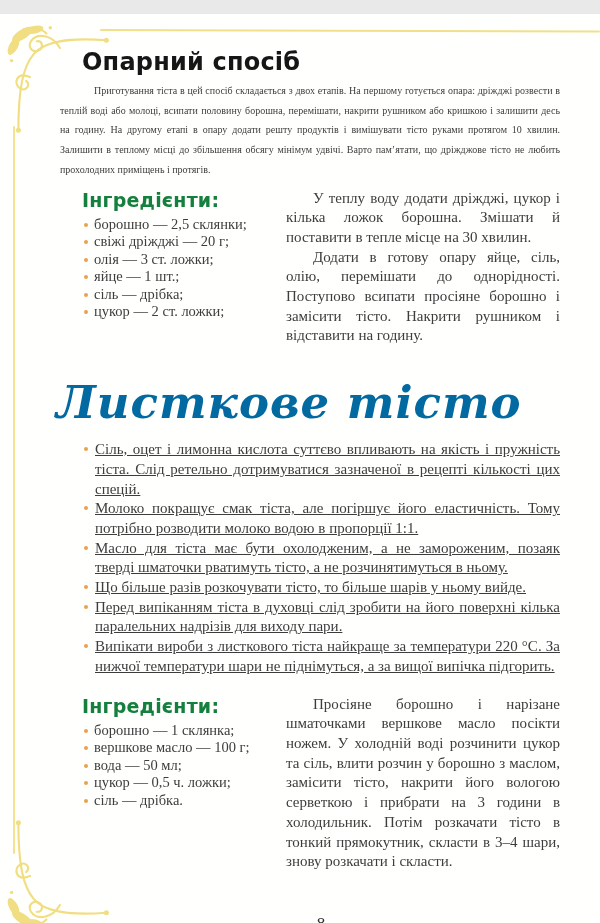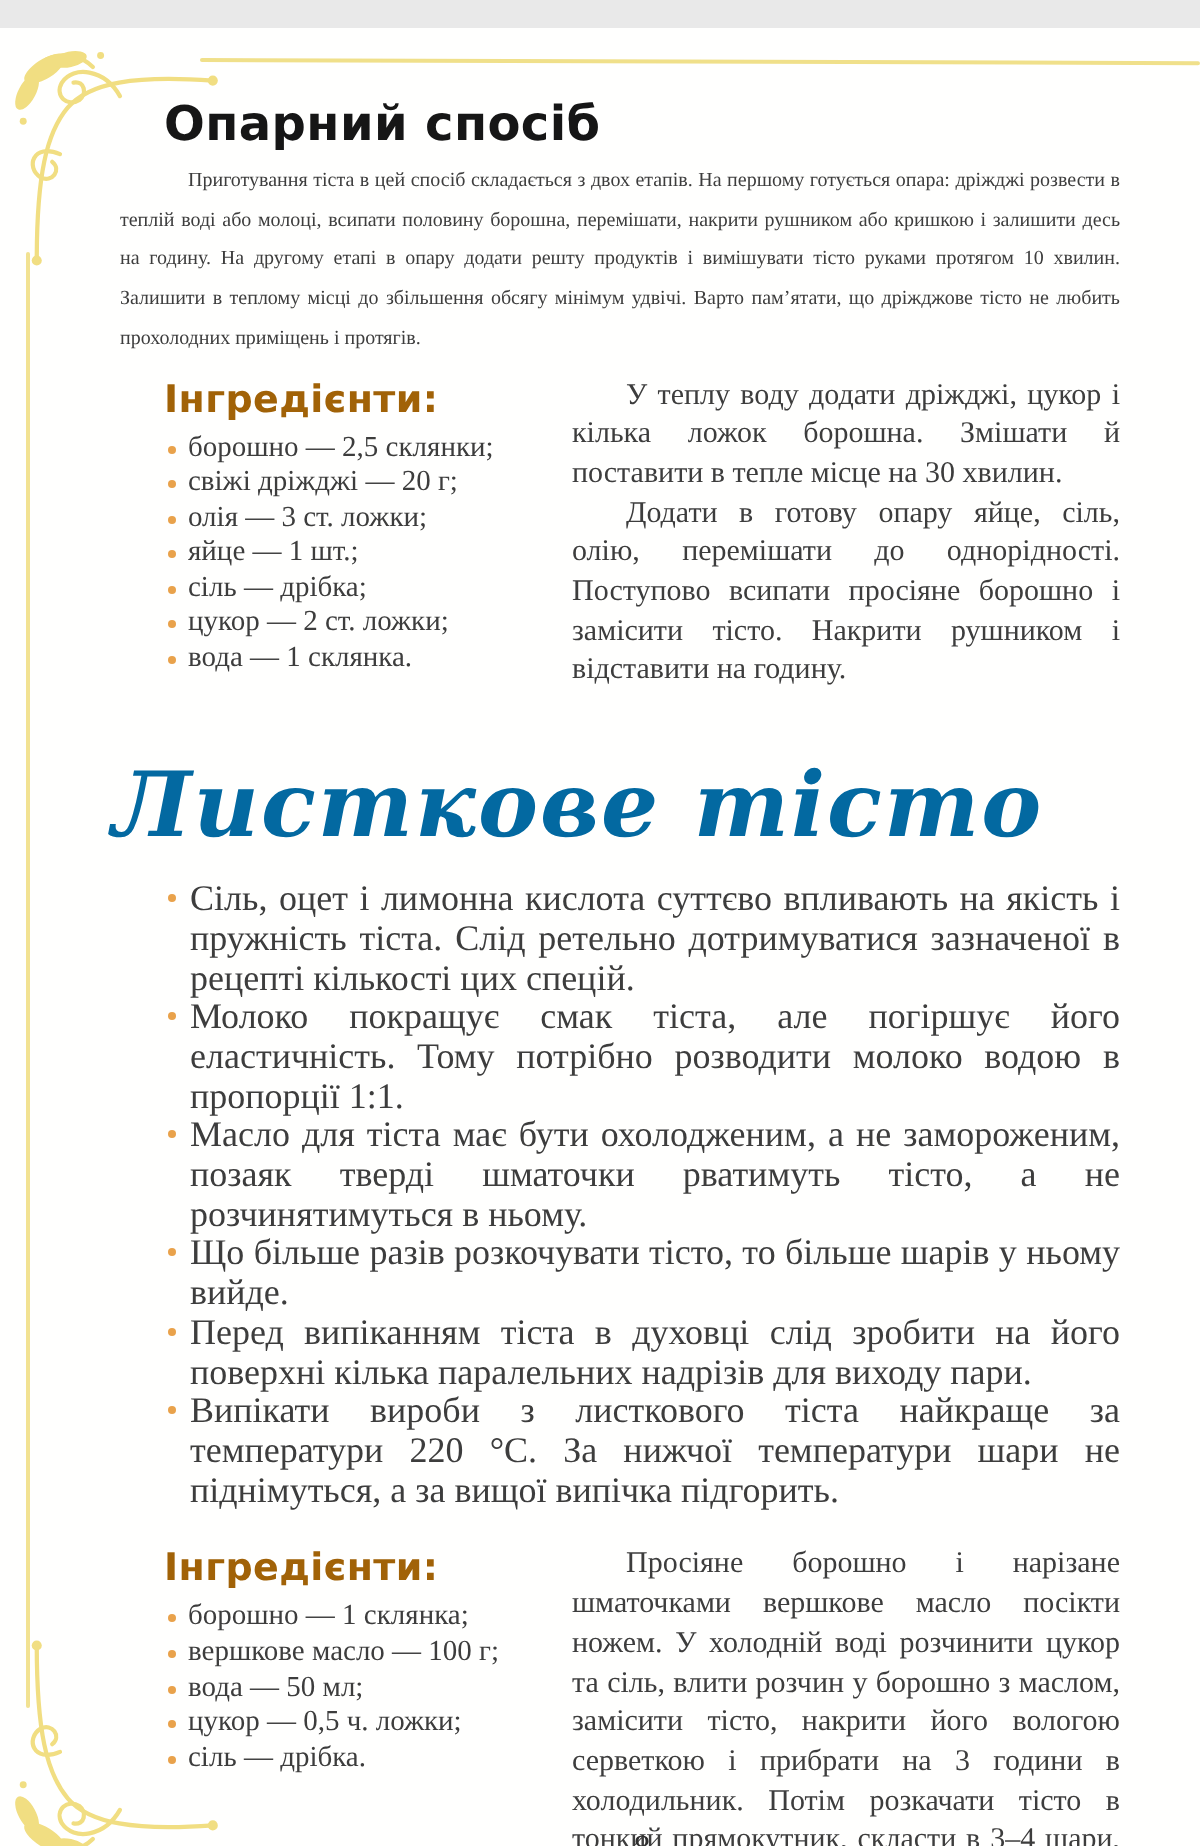--- a/index.html
+++ b/index.html
@@ -29,27 +29,27 @@
   h1.script-title{
     font-family:"DejaVu Serif",serif;font-style:italic;font-weight:bold;
     color:#0369a1;font-size:45px;line-height:58px;margin:28px 0 8px -4px;
     letter-spacing:1px;
   }
   p.body-par{margin:0;font-size:10px;line-height:19.7px;text-align:justify;text-indent:34px;}
   .two-col{display:flex;margin-top:9px;}
   .col-left{flex:0 0 226px;}
   .col-right{flex:1;}
   h2.ingredients-title{
-    font-family:"DejaVu Sans",sans-serif;font-weight:bold;color:#a16207;
+    font-family:"DejaVu Sans",sans-serif;font-weight:bold;color:#15803d;
     font-size:19px;line-height:23px;margin:0 0 4px 22px;letter-spacing:.2px;
   }
   ul.ing-list{list-style:none;margin:0;padding:0 0 0 24px;}
   ul.ing-list li{position:relative;font-size:14.5px;line-height:17.6px;padding-left:10px;}
   ul.tips{list-style:none;margin:2px 0 0 0;padding:0 0 0 24px;}
-  ul.tips li{position:relative;font-size:18px;line-height:19.7px;padding-left:11px;text-align:justify;}
+  ul.tips li{position:relative;font-size:15px;line-height:19.7px;padding-left:11px;text-align:justify;text-decoration:underline;}
   .dot{position:absolute;left:0;top:7px;width:4px;height:4px;border-radius:50%;background:#e9a24b;}
   .method p{margin:0;font-size:15px;line-height:19.7px;text-align:justify;text-indent:27px;}
   .page-number{
     position:absolute;left:321px;bottom:3px;transform:translateX(-50%);
     font-family:"Liberation Serif",serif;font-size:17px;color:#2f2f2f;
   }
 </style>
 </head>
 <body>
 
@@ -102,21 +102,20 @@
       <div class="two-col">
         <div class="col-left">
           <h2 class="ingredients-title">Інгредієнти:</h2>
           <ul class="ing-list">
               <li><span class="dot"></span><span>борошно — 2,5 склянки;</span></li>
               <li><span class="dot"></span><span>свіжі дріжджі — 20 г;</span></li>
               <li><span class="dot"></span><span>олія — 3 ст. ложки;</span></li>
               <li><span class="dot"></span><span>яйце — 1 шт.;</span></li>
               <li><span class="dot"></span><span>сіль — дрібка;</span></li>
               <li><span class="dot"></span><span>цукор — 2 ст. ложки;</span></li>
-              <li><span class="dot"></span><span>вода — 1 склянка.</span></li>
             </ul>
         </div>
         <div class="col-right method">
             <p>У теплу воду додати дріжджі, цукор і кілька ложок борошна. Змішати й поставити в тепле місце на 30 хвилин.</p>
             <p>Додати в готову опару яйце, сіль, олію, перемішати до однорідності. Поступово всипати просіяне борошно і замісити тісто. Накрити рушником і відставити на годину.</p>
           </div>
       </div>
     </section>
 
     <section>

